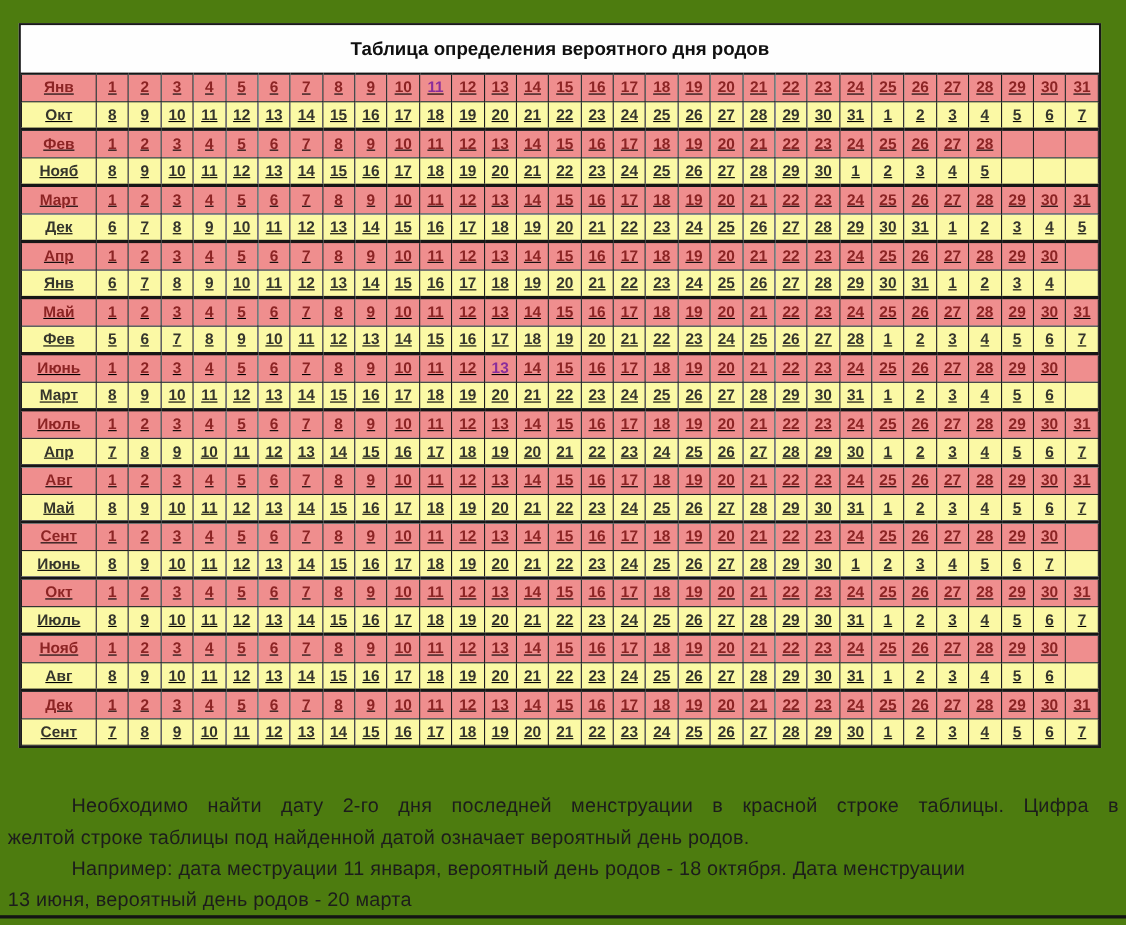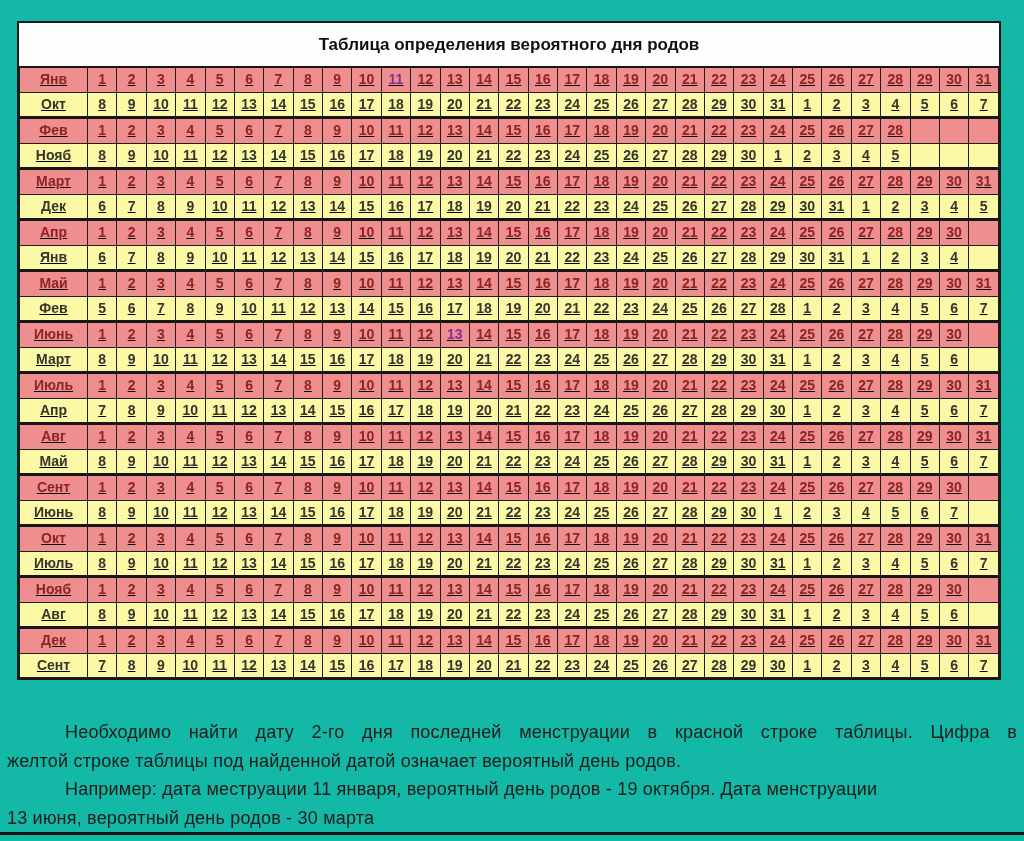--- a/index.html
+++ b/index.html
@@ -1,18 +1,18 @@
 <!DOCTYPE html>
 <html><head>
 <meta charset="utf-8">
 <style>
   html,body { margin:0; padding:0; background:#ffffff; }
   .page {
     position:relative; width:1024px; height:841px;
-    background:#14b8a6; overflow:hidden;
+    background:#4d7c0f; overflow:hidden;
     font-family:"Liberation Sans", sans-serif;
   }
   .sheet {
     position:absolute; left:17px; top:21px; width:984px;
     border:2px solid #181818; background:#ffffff; box-sizing:border-box;
   }
   .title-row {
     height:43px; line-height:43px; text-align:center;
     font-weight:bold; font-size:17px; color:#101010;
     background:#fefefe;
@@ -906,18 +906,18 @@
             <td>6</td>
             <td>7</td>
           </tr>
         </tbody>
     </table>
   </div>
 
   <div class="footer">
     <div class="line indent stretch">Необходимо найти дату 2-го дня последней менструации  в красной строке таблицы. Цифра в</div>
     <div class="line">желтой строке таблицы под найденной датой означает вероятный день родов.</div>
-    <div class="line indent">Например: дата меструации 11 января, вероятный день родов - 19 октября. Дата менструации</div>
-    <div class="line">13 июня, вероятный день родов - 30 марта</div>
+    <div class="line indent">Например: дата меструации 11 января, вероятный день родов - 18 октября. Дата менструации</div>
+    <div class="line">13 июня, вероятный день родов - 20 марта</div>
   </div>
 
   <div class="bottom-rule"></div>
 </div>
 
 </body></html>

